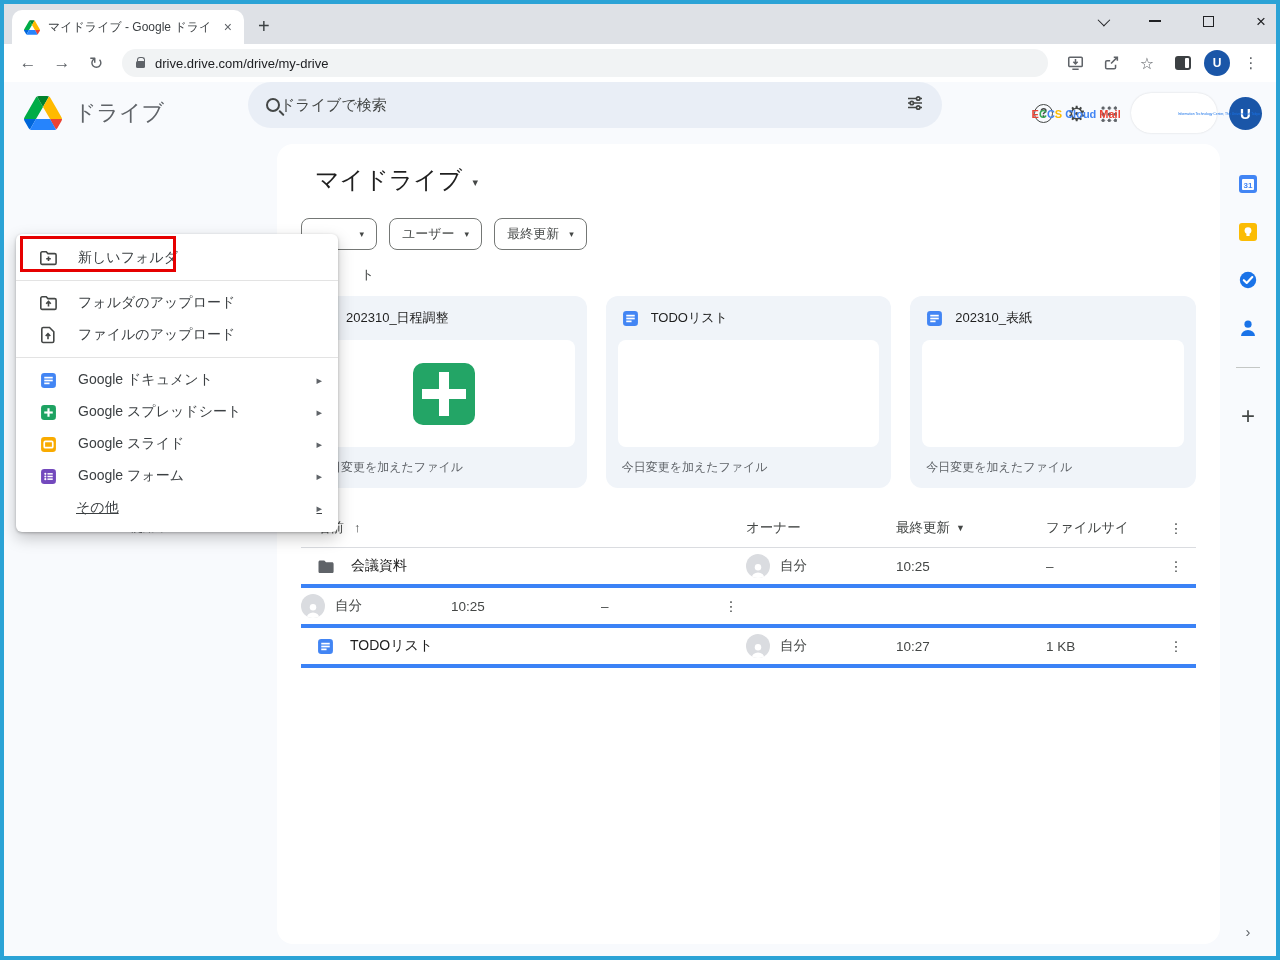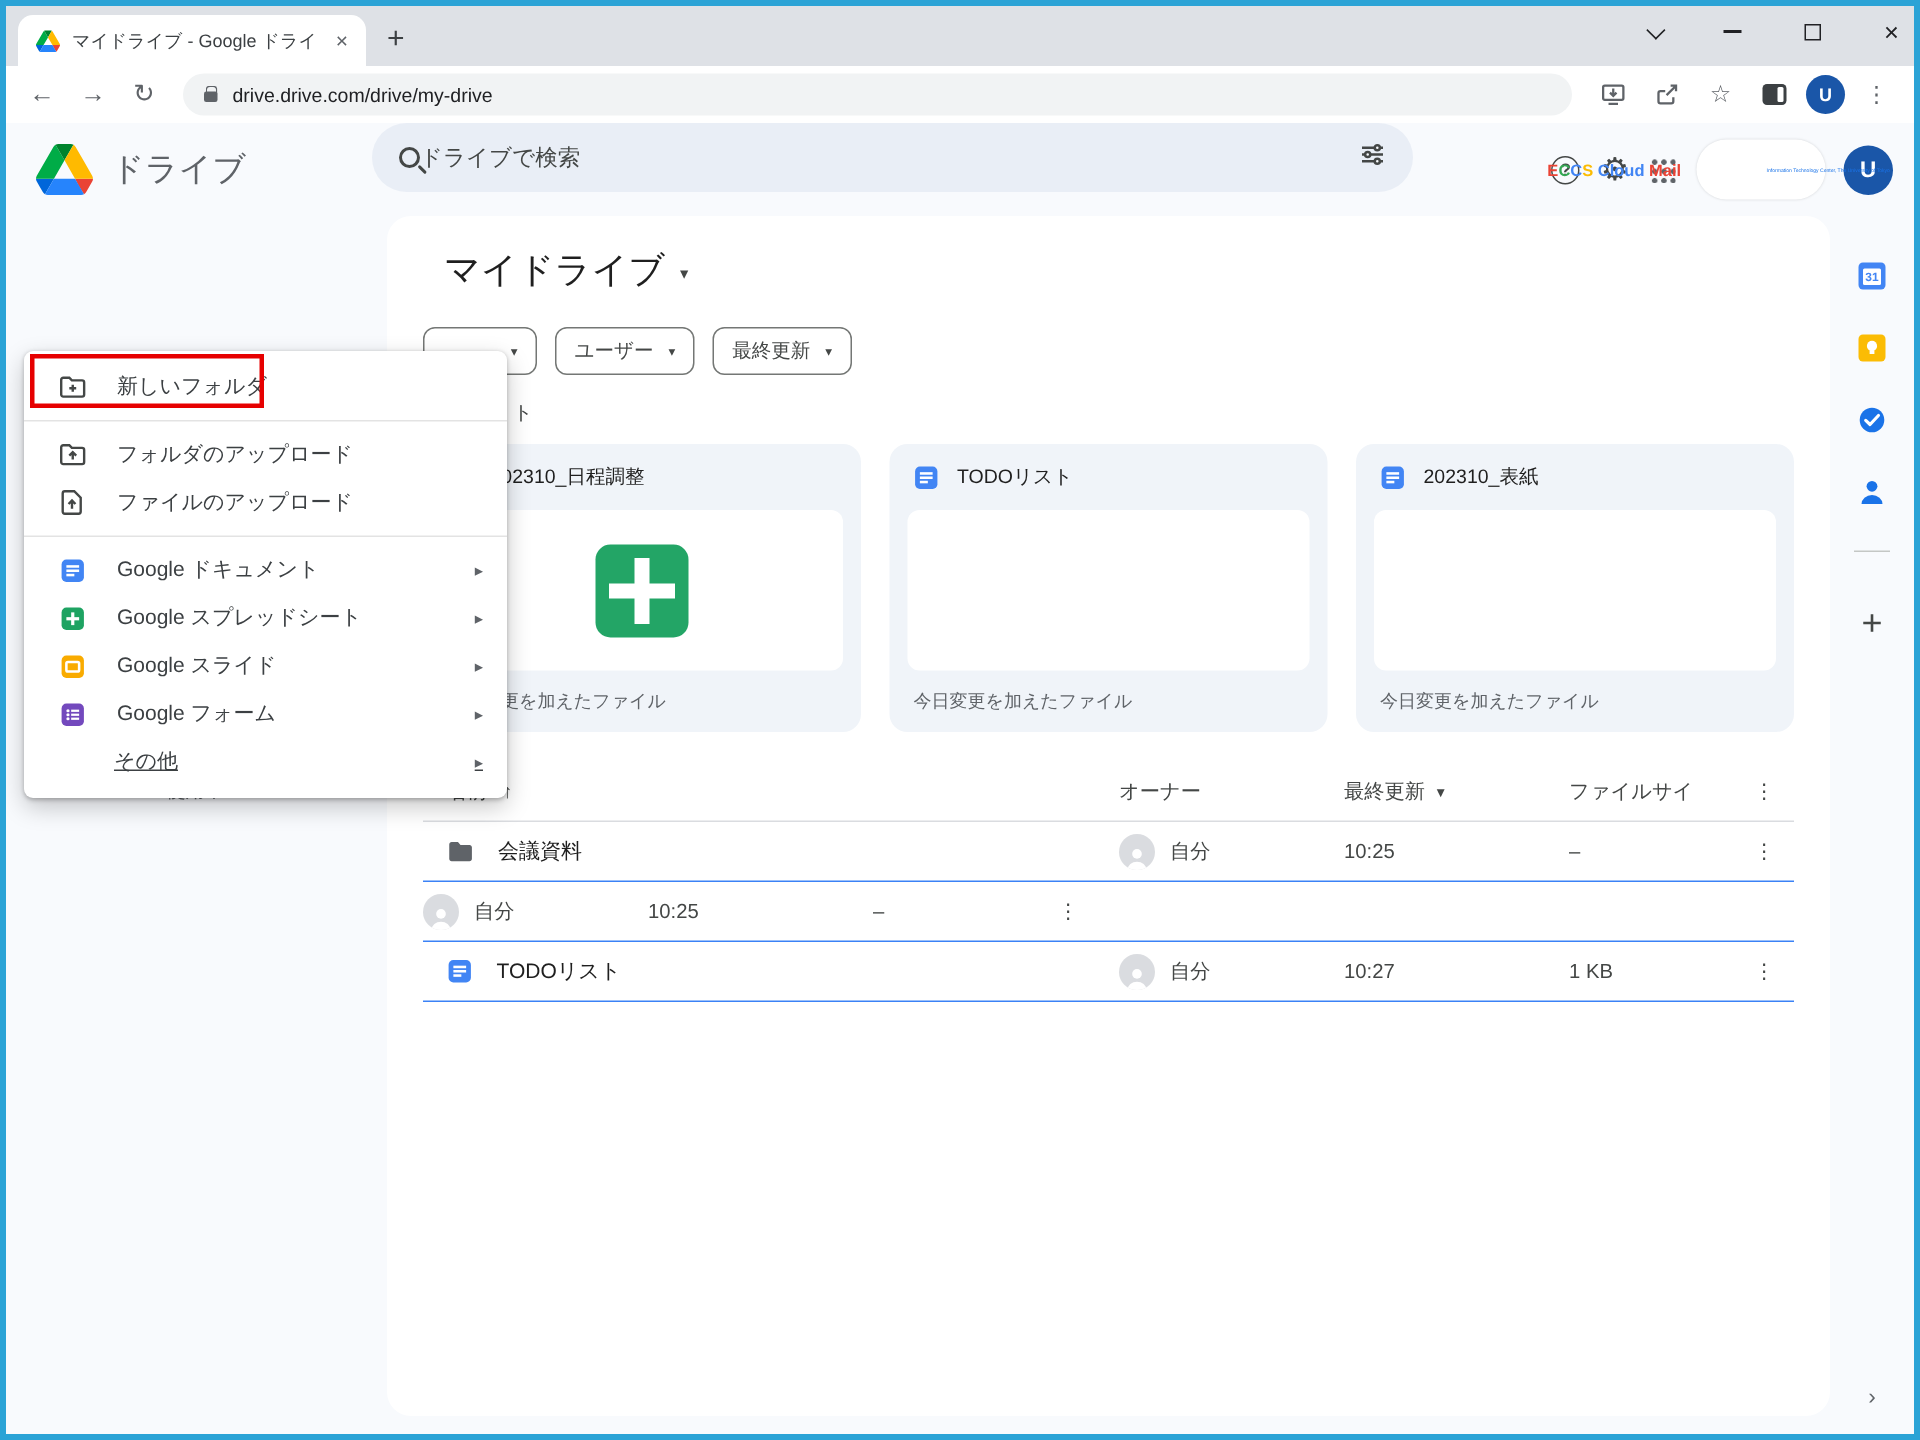--- a/index.html
+++ b/index.html
@@ -59,21 +59,21 @@
          background-image:radial-gradient(circle,#5f6368 1.7px,transparent 1.9px);
          background-size:6.2px 6.2px; background-position:0 0;}
   .badge{ width:86px; height:40px; background:#fff; border-radius:20px; box-shadow:0 0 2px rgba(0,0,0,.15);
           display:flex; flex-direction:row; align-items:center; justify-content:center; line-height:1; padding-top:2px;}
   .badge-l1{ font-size:11px; font-weight:bold; white-space:nowrap;}
   .bL1{color:#ea4335;} .bL2{color:#34a853;} .bL3{color:#4285f4;} .bL4{color:#fbbc04;}
   .bW2{color:#4285f4; margin-left:3px;} .bW3{color:#ea4335; margin-left:3px;}
   .badge-sub{ font-size:8px; transform:scale(.42); color:#1a73e8; white-space:nowrap; margin-top:-1px;}
   .avatar.lg{ width:33px; height:33px; font-size:15px; margin-left:-2px;}
 
-  .drive-body{ flex:1; display:flex; min-height:0;}
+  .drive-body{ flex:1; display:flex; min-height:0;margin-left:19px;}
   .sidebar{ width:254px; flex:none; padding:318px 24px 0 20px;}
   .storage-row{ display:flex; align-items:center; gap:14px; color:#1f1f1f; font-size:14px; padding-left:4px;}
   .storage-bar{ margin:20px 0 14px; height:4px; background:#dadce0; border-radius:2px; position:relative;}
   .storage-fill{ position:absolute; left:0; top:0; bottom:0; width:5px; background:#1a73e8; border-radius:2px;}
   .storage-text{ font-size:13px; color:#5f6368; }
 
   .main{ flex:1; background:#fff; border-radius:16px; margin-bottom:12px; padding:20px 24px 0; min-width:0;}
   .page-title{ font-size:24px; color:#1f1f1f; display:flex; align-items:center; gap:10px; padding-left:14px;}
   .page-title .caret{ font-size:11px; color:#444746; margin-top:4px;}
   .chips{ display:flex; gap:12px; margin-top:22px; }
@@ -86,21 +86,21 @@
   .card{ background:#f0f4f9; border-radius:12px; display:flex; flex-direction:column; overflow:hidden;}
   .card-head{ display:flex; align-items:center; gap:12px; padding:13px 16px; }
   .card-title{ font-size:13px; color:#1f1f1f; font-weight:500; white-space:nowrap; overflow:hidden;}
   .thumb{ flex:1; background:#fff; border-radius:8px; margin:0 12px; display:flex; align-items:center; justify-content:center;}
   .sheets-big{ width:62px; height:62px; background:#23a566; border-radius:10px; position:relative;}
   .sheets-big::before{ content:''; position:absolute; left:26px; top:9px; width:10px; height:44px; background:#fff;}
   .sheets-big::after{ content:''; position:absolute; left:9px; top:26px; width:44px; height:10px; background:#fff;}
   .card-foot{ font-size:12px; color:#5f6368; padding:12px 16px; }
 
   .table{ margin-top:20px; }
-  .trow{ display:flex; align-items:center; height:40px; border-bottom:1px solid #3b82f6; font-size:13.5px; color:#444746;}
+  .trow{ display:flex; align-items:center; height:40px; border-bottom:4px solid #3b82f6; font-size:13.5px; color:#444746;}
   .trow.head{ color:#444746; border-bottom:1px solid #dadce0; }
   .c-name{ flex:1; display:flex; align-items:center; gap:16px; padding-left:16px; min-width:0;}
   .c-name .fname{ color:#1f1f1f; font-size:14px;}
   .trow.head .c-name{ gap:10px; }
   .c-owner{ width:150px; display:flex; align-items:center; gap:10px; flex:none;}
   .c-mod{ width:150px; flex:none; display:flex; align-items:center; gap:6px;}
   .c-size{ width:110px; flex:none;}
   .c-menu{ width:40px; flex:none; text-align:center; color:#444746;}
   .owner-av{ width:24px; height:24px; border-radius:50%; background:#dadce0; display:flex; align-items:flex-end; justify-content:center; overflow:hidden;}
   .sort-arrow{ font-size:13px; color:#444746;}

